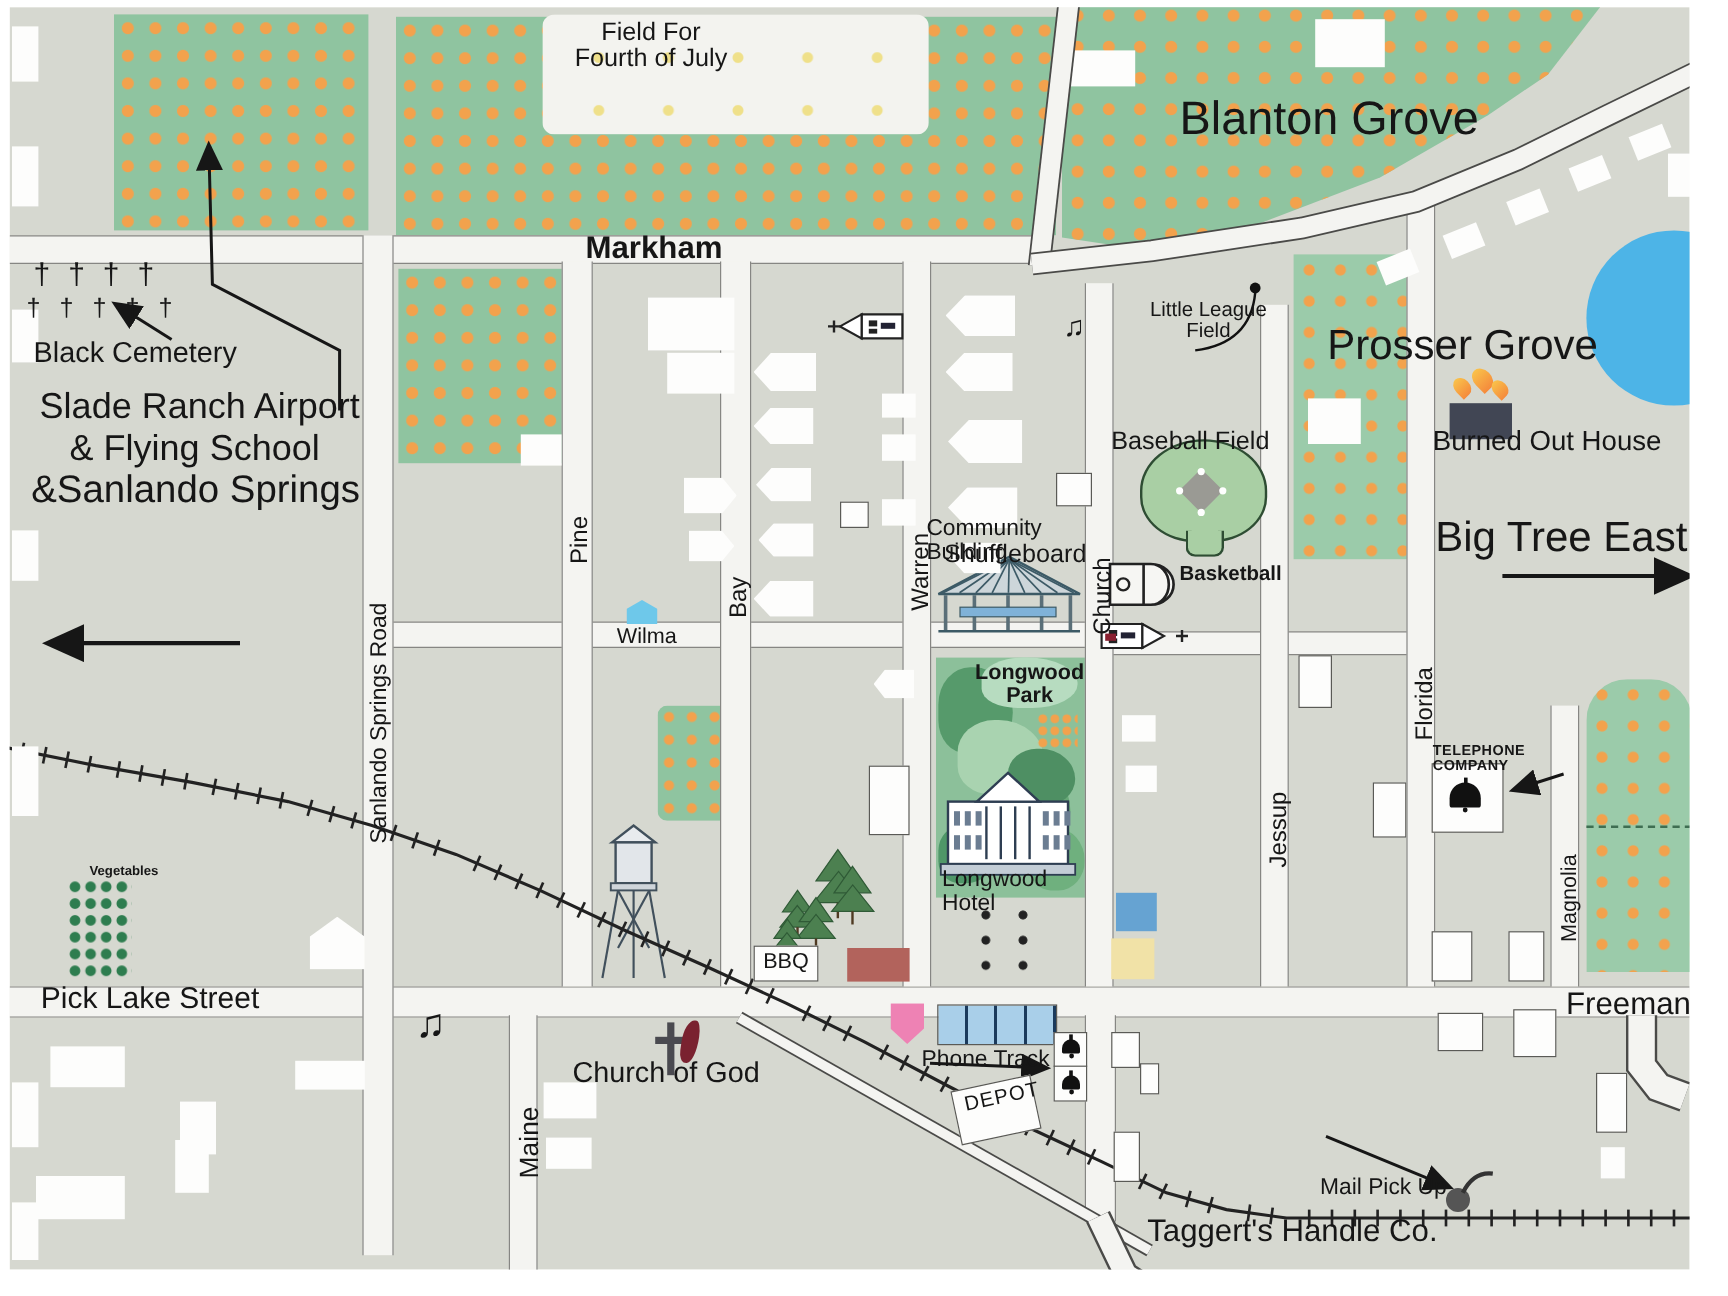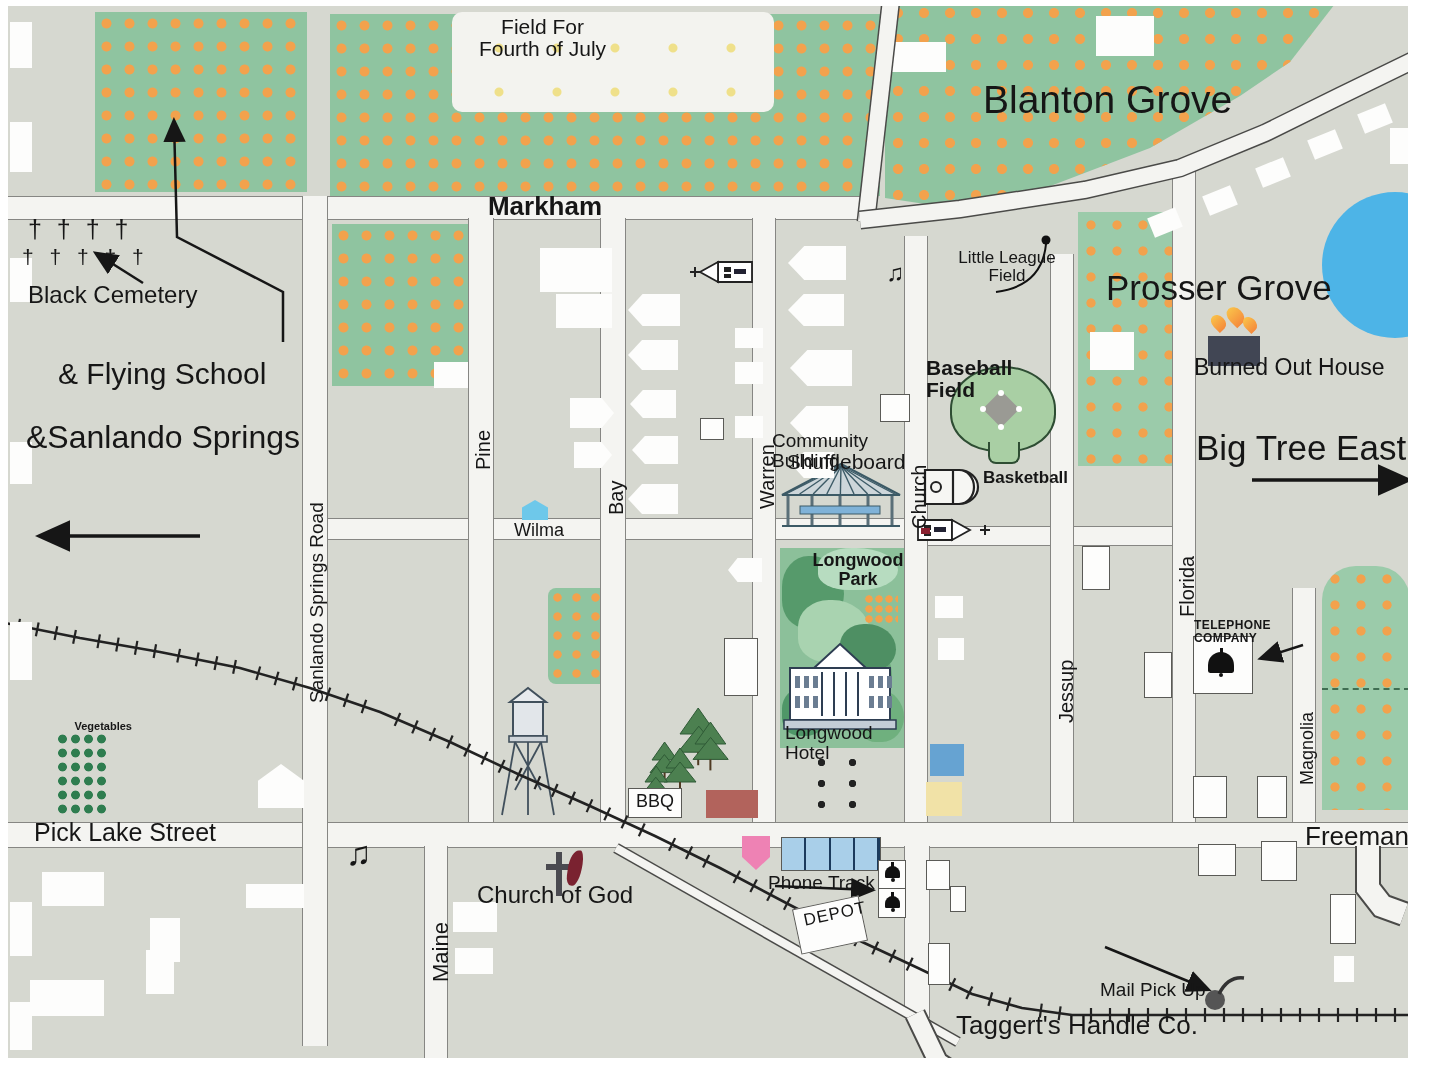--- a/index.html
+++ b/index.html
@@ -344,31 +344,32 @@
     <div class="abs lbl" style="left: 1298px; top: 785px; font-size: 18px; font-weight: 400; z-index: 20; width: auto; text-align: left; letter-spacing: 0px; transform: rotate(-90deg); transform-origin: 0px 0px;">Magnolia</div>
     <div class="abs lbl" style="left: 307px; top: 703px; font-size: 19px; font-weight: 400; z-index: 20; width: auto; text-align: left; letter-spacing: 0px; transform: rotate(-90deg); transform-origin: 0px 0px;">Sanlando Springs Road</div>
     <div class="abs lbl" style="left: 455px; top: 16px; font-size: 21px; font-weight: 400; z-index: 20; width: 175px; text-align: center; letter-spacing: 0px;">Field For
 Fourth of July</div>
     <div class="abs lbl" style="left: 983px; top: 80px; font-size: 39px; font-weight: 400; z-index: 20; width: 290px; text-align: left; letter-spacing: 0px;">Blanton Grove</div>
     <div class="abs lbl" style="left: 948px; top: 249px; font-size: 17px; font-weight: 400; z-index: 20; width: 118px; text-align: center; letter-spacing: 0px;">Little League
 Field</div>
     <div class="abs lbl" style="left: 1106px; top: 270px; font-size: 35px; font-weight: 400; z-index: 20; width: 250px; text-align: left; letter-spacing: 0px;">Prosser Grove</div>
     <div class="abs lbl" style="left: 1194px; top: 355px; font-size: 23px; font-weight: 400; z-index: 20; width: 210px; text-align: left; letter-spacing: 0px;">Burned Out House</div>
     <div class="abs lbl" style="left: 1196px; top: 430px; font-size: 35px; font-weight: 400; z-index: 20; width: 230px; text-align: left; letter-spacing: 0px;">Big Tree East</div>
-    <div class="abs lbl" style="left: 926px; top: 357px; font-size: 21px; font-weight: 700; z-index: 20; width: 140px; text-align: left; letter-spacing: 0px;">Baseball Field</div>
+    <div class="abs lbl" style="left: 926px; top: 357px; font-size: 21px; font-weight: 400; z-index: 20; width: 140px; text-align: left; letter-spacing: 0px;">Baseball Field</div>
     <div class="abs lbl" style="left: 983px; top: 469px; font-size: 17px; font-weight: 700; z-index: 20; width: 110px; text-align: left; letter-spacing: 0px;">Basketball</div>
     <div class="abs lbl" style="left: 772px; top: 431px; font-size: 19px; font-weight: 400; z-index: 20; width: 150px; text-align: left; letter-spacing: 0px;">Community Building</div>
     <div class="abs lbl" style="left: 786px; top: 451px; font-size: 21px; font-weight: 400; z-index: 20; width: 120px; text-align: center; letter-spacing: 0px;">Shuffleboard</div>
     <div class="abs lbl" style="left: 806px; top: 551px; font-size: 18px; font-weight: 700; z-index: 20; width: 104px; text-align: center; letter-spacing: 0px;">Longwood
 Park</div>
     <div class="abs lbl" style="left: 785px; top: 723px; font-size: 19px; font-weight: 400; z-index: 20; width: 130px; text-align: left; letter-spacing: 0px;">Longwood Hotel</div>
     <div class="abs lbl" style="left: 1194px; top: 619px; font-size: 12px; font-weight: 700; z-index: 20; width: 120px; text-align: left; letter-spacing: 0.4px;">TELEPHONE COMPANY</div>
     <div class="abs lbl" style="left: 28px; top: 282px; font-size: 24px; font-weight: 400; z-index: 20; width: 180px; text-align: left; letter-spacing: 0px;">Black Cemetery</div>
+    <div class="abs lbl" style="left: 33px; top: 323px; font-size: 30px; font-weight: 400; z-index: 20; width: 300px; text-align: left; letter-spacing: 0px;">Slade Ranch Airport</div>
     <div class="abs lbl" style="left: 58px; top: 358px; font-size: 30px; font-weight: 400; z-index: 20; width: 250px; text-align: left; letter-spacing: 0px;">&amp; Flying School</div>
-    <div class="abs lbl" style="left: 26px; top: 391px; font-size: 32px; font-weight: 400; z-index: 20; width: 310px; text-align: left; letter-spacing: 0px; margin-top: 30px;">&amp;Sanlando Springs</div>
+    <div class="abs lbl" style="left: 26px; top: 391px; font-size: 32px; font-weight: 400; z-index: 20; width: 310px; text-align: left; letter-spacing: 0px;">&amp;Sanlando Springs</div>
     <div class="abs lbl" style="left: 37px; top: 721px; font-size: 11px; font-weight: 700; z-index: 20; width: 95px; text-align: right; letter-spacing: 0px;">Vegetables</div>
     <div class="abs lbl" style="left: 630px; top: 792px; font-size: 18px; font-weight: 400; z-index: 20; width: 50px; text-align: center; letter-spacing: 0px;">BBQ</div>
     <div class="abs lbl" style="left: 477px; top: 882px; font-size: 24px; font-weight: 400; z-index: 20; width: 170px; text-align: left; letter-spacing: 0px;">Church of God</div>
     <div class="abs lbl" style="left: 768px; top: 873px; font-size: 19px; font-weight: 400; z-index: 20; width: 115px; text-align: left; letter-spacing: 0px;">Phone Track</div>
     <div class="abs lbl" style="left: 802px; top: 912px; font-size: 17px; font-weight: 400; z-index: 20; width: 70px; text-align: left; letter-spacing: 1px; transform: rotate(-12deg); transform-origin: 0px 0px;">DEPOT</div>
     <div class="abs lbl" style="left: 1100px; top: 980px; font-size: 19px; font-weight: 400; z-index: 20; width: 115px; text-align: left; letter-spacing: 0px;">Mail Pick Up</div>
     <div class="abs lbl" style="left: 956px; top: 1012px; font-size: 26px; font-weight: 400; z-index: 20; width: 260px; text-align: left; letter-spacing: 0px;">Taggert's Handle Co.</div>
     <div class="abs lbl" style="left: 28px; top: 216px; font-size: 25px; letter-spacing: 4px; z-index: 20; color: rgb(22, 22, 22);">† † † †</div>
     <div class="abs lbl" style="left: 22px; top: 246px; font-size: 21px; letter-spacing: 5px; z-index: 20; color: rgb(22, 22, 22);">† † † † †</div>
     <div class="abs lbl" style="left: 346px; top: 836px; font-size: 34px; letter-spacing: 0px; z-index: 20; color: rgb(22, 22, 22);">♫</div>

